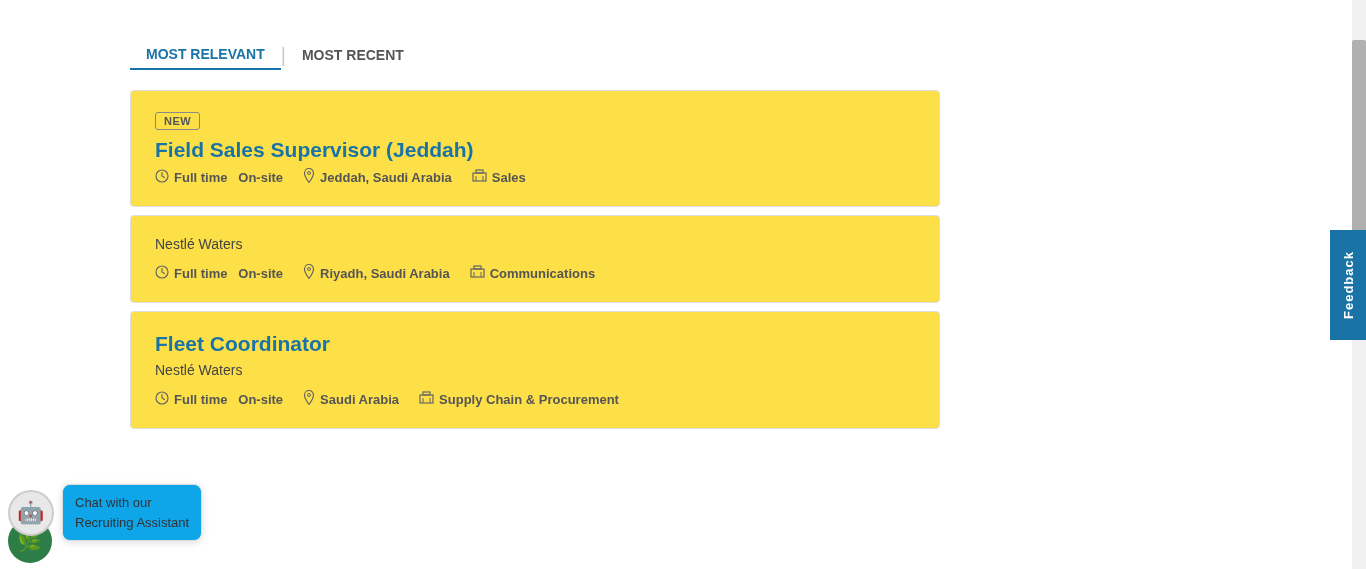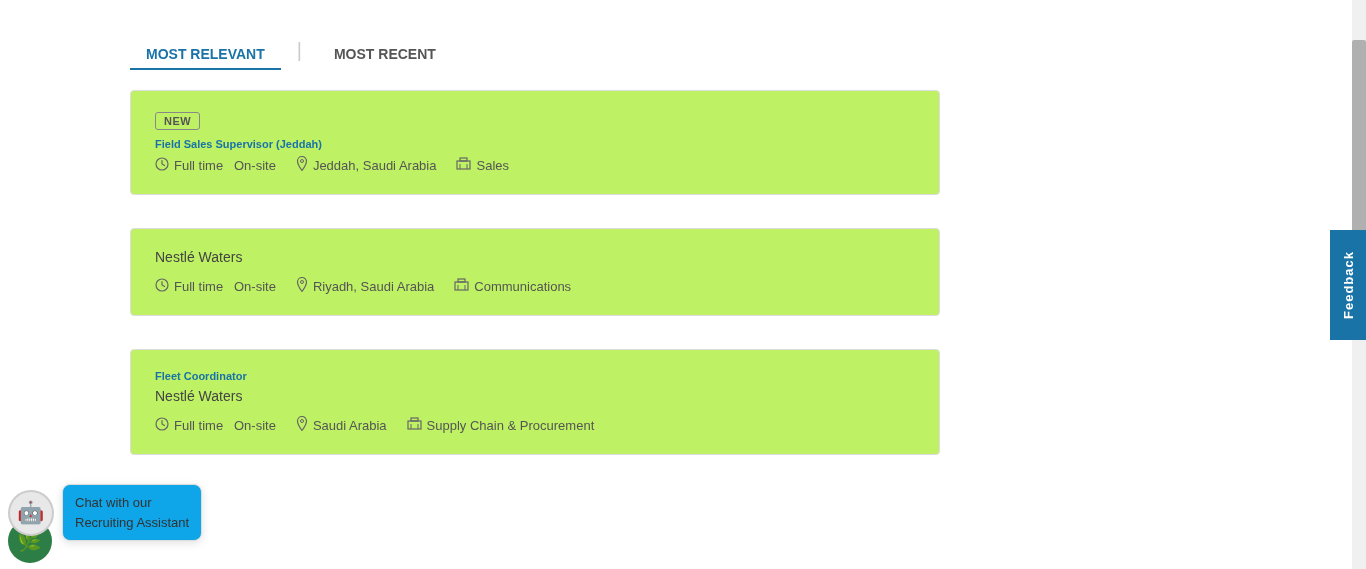--- a/index.html
+++ b/index.html
@@ -28,21 +28,22 @@
     }
 
     .results-count {
       font-size: 16px;
       color: #444;
       flex: 1;
     }
 
     .sort-options {
       display: flex;
-      gap: 16px;
+      align-items: center;
+      gap: 0;
     }
 
     .sort-option {
       font-size: 14px;
       font-weight: 600;
       color: #555;
       padding: 6px 16px;
       cursor: pointer;
       text-decoration: none;
     }
@@ -55,56 +56,57 @@
     .sort-divider {
       color: #ccc;
       font-size: 20px;
       line-height: 1;
     }
 
     .job-card {
       border: 1px solid #ddd;
       border-radius: 4px;
       padding: 20px 24px;
-      margin-bottom: 33px;
-      background: #bef264;
+      margin-bottom: 8px;
+      background: #fde047;
       cursor: pointer;
     }
 
     .new-badge {
       display: inline-block;
       border: 1px solid #888;
       color: #555;
       font-size: 11px;
       font-weight: 600;
       padding: 2px 8px;
       border-radius: 3px;
       margin-bottom: 8px;
       letter-spacing: 0.5px;
     }
 
     .job-title {
-      font-size: 11px;
+      font-size: 21px;
       color: #1a73a7;
       font-weight: 600;
       margin-bottom: 6px;
       text-decoration: none;
     }
 
     .job-company {
       font-size: 14px;
       color: #444;
       margin-bottom: 12px;
     }
 
     .job-meta {
       display: flex;
       gap: 20px;
       font-size: 13px;
       color: #555;
+      font-weight: bold;
     }
 
     .job-meta-item {
       display: flex;
       align-items: center;
       gap: 5px;
     }
 
     .meta-icon {
       font-size: 14px;

